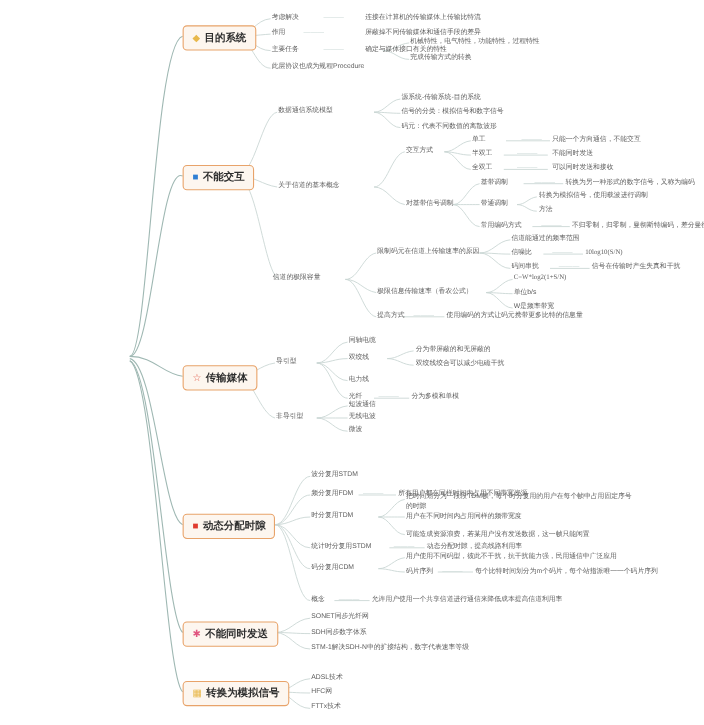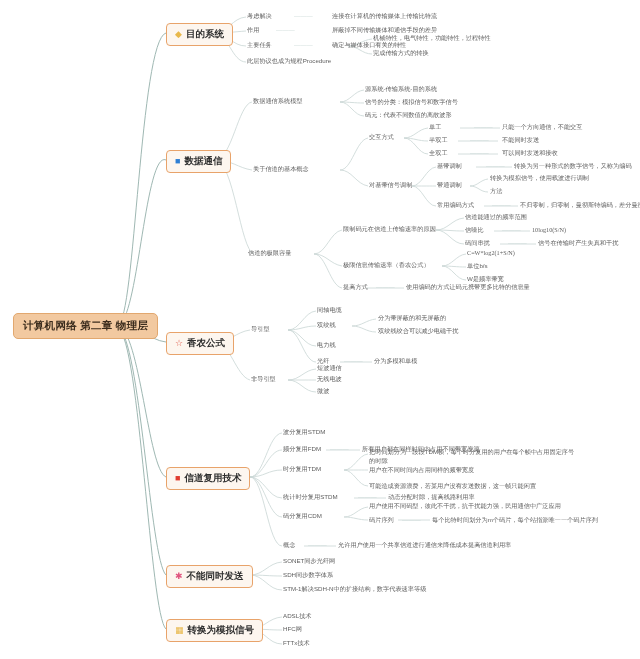--- a/index.html
+++ b/index.html
@@ -133,42 +133,39 @@
       <path d="M250,575 C264,575 268,563 282,562"></path>
       <path d="M250,575 C264,575 268,576 282,576"></path>
       <path d="M250,575 C264,575 268,590 282,590"></path>
 
       <path d="M250,629 C264,629 268,618 282,617"></path>
       <path d="M250,629 C264,629 268,630 282,630"></path>
       <path d="M250,629 C264,629 268,644 282,644"></path>
     </g>
   </svg>
 
-  <div class="node root" style="left:13px;top:313px;">
-    <span>计算机网络 第二章 物理层</span>
-  </div>
 
   <div class="node l1" style="left:166px;top:23px;">
     <span class="ic" style="color:#e8b84b">◆</span>
     <span>目的系统</span>
   </div>
 
   <div class="node l1" style="left:166px;top:150px;">
     <span class="ic" style="color:#2f7fd4">■</span>
-    <span>数据通信</span>
+    <span>不能交互</span>
   </div>
 
   <div class="node l1" style="left:166px;top:332px;">
     <span class="ic" style="color:#e05b4a">☆</span>
-    <span>香农公式</span>
+    <span>传输媒体</span>
   </div>
 
   <div class="node l1" style="left:166px;top:467px;">
     <span class="ic" style="color:#e03b2f">■</span>
-    <span>信道复用技术</span>
+    <span>动态分配时隙</span>
   </div>
 
   <div class="node l1" style="left:166px;top:565px;">
     <span class="ic" style="color:#e0557f">✱</span>
     <span>不能同时发送</span>
   </div>
 
   <div class="node l1" style="left:166px;top:619px;">
     <span class="ic" style="color:#e8b84b">▦</span>
     <span>转换为模拟信号</span>

